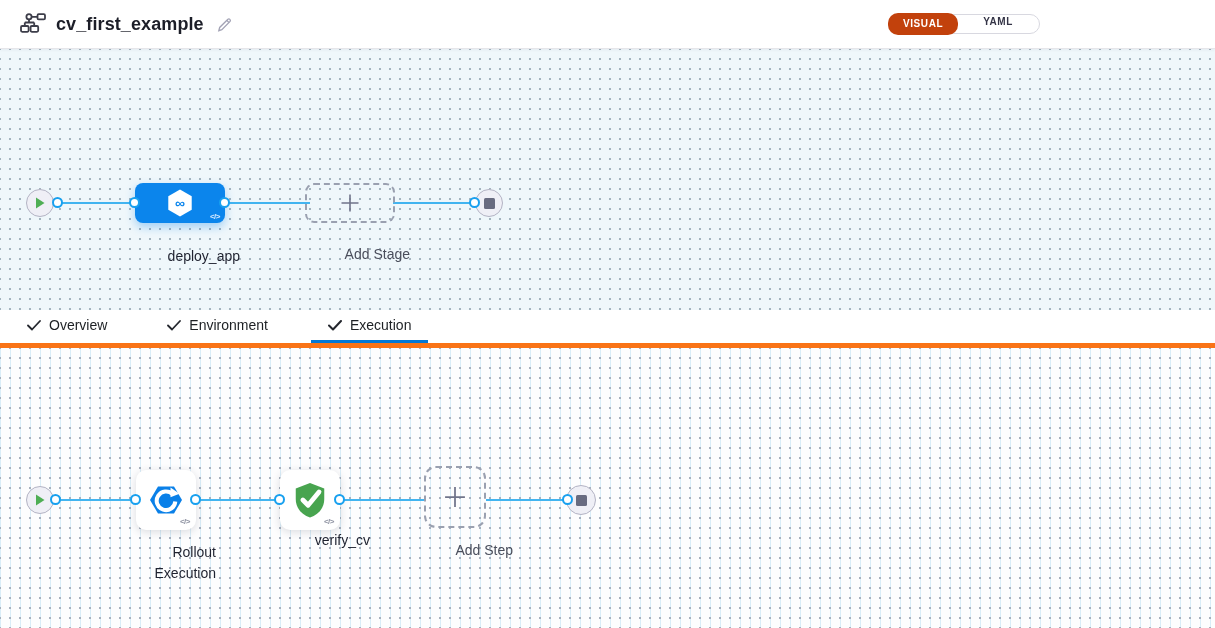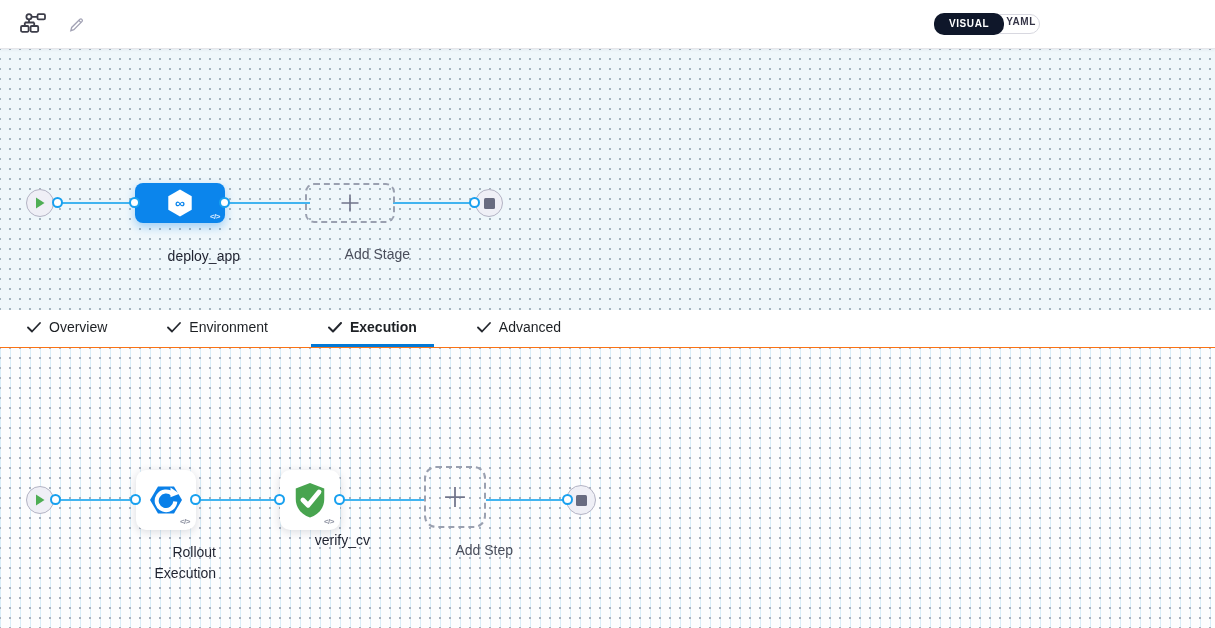--- a/index.html
+++ b/index.html
@@ -9,22 +9,22 @@
   
   .header { position:relative; height:49px; background:#ffffff;
     border-bottom:1px solid #e6e6ea; box-shadow:0 1px 3px rgba(40,41,61,.06);
     display:flex; align-items:center; padding-left:20px; z-index:10; }
   .graph-icon { margin-right:10px; display:flex; }
   .title { font-size:18px; font-weight:700; color:#1c1e28; letter-spacing:.1px; }
   .pencil { margin-left:12px; display:flex; cursor:pointer; }
   .toggle { position:absolute; right:175px; top:14px; height:20px; display:flex;
     align-items:center; border:1px solid #d8d8e0; border-radius:10px; background:#fff; }
   .toggle .seg { font-size:10px; font-weight:700; letter-spacing:.6px;
-    padding:0 3px; height:24px; line-height:20px; border-radius:10px; cursor:pointer; }
-  .toggle .seg.active { background:#0f172a; color:#fff; margin:-1px; height:22px; line-height:22px; padding:0 15px; }
+    padding:0 26px; height:24px; line-height:20px; border-radius:10px; cursor:pointer; }
+  .toggle .seg.active { background:#c2410c; color:#fff; margin:-1px; height:22px; line-height:22px; padding:0 15px; }
   .toggle .seg.inactive { color:#343446; }
 
   
   .canvas { position:relative; width:1215px; }
   .canvas.stage-canvas { height:261px; background-color:#eff7fb;
     background-image:radial-gradient(circle, #a4b4bf 0.9px, transparent 1.1px);
     background-size:10px 10px; background-position:5px 5px; }
   .canvas.step-canvas { height:280px; background-color:#fdfdfe;
     background-image:
       radial-gradient(circle, #a8b0bd 0.9px, transparent 1.1px),
@@ -52,39 +52,40 @@
 
   .card { position:absolute; width:60px; height:60px; background:#fff; border-radius:10px;
     box-shadow:0 2px 8px rgba(40,41,61,.16); display:flex; align-items:center;
     justify-content:center; z-index:2; cursor:pointer; }
 
   .node-label { position:absolute; text-align:right; font-size:14px; color:#1f2230;
     line-height:21px; z-index:2; }
   .node-label.add { color:#4a4e5c; }
 
   
-  .tabbar { height:38px; background:#fff; border-bottom:1px solid #f97316;
+  .tabbar { height:38px; background:#fff; border-bottom:5px solid #f97316;
     display:flex; align-items:stretch; padding-left:10px; position:relative; z-index:5; }
   .tab { display:flex; align-items:center; gap:8px; padding:0 17px; margin-right:26px;
     font-size:14px; color:#1d2024; cursor:pointer; border-bottom:3px solid transparent; }
-  .tab.active { font-weight:700; border-bottom:3px solid #0278d5; }
+  .tab.active { font-weight:400; border-bottom:3px solid #0278d5; }
 </style>
 </head>
 <body>
 
 <div class="header">
   <span class="graph-icon">
     <svg width="26" height="22" viewBox="0 0 26 22" fill="none" stroke="#3c3d49" stroke-width="1.8">
       <circle cx="9" cy="3.8" r="2.6"></circle>
       <rect x="17.5" y="1.2" width="7.5" height="5.2" rx="1.2"></rect>
       <path d="M11.6 3.8 H17.5 M9 6.4 V9.5 M4.8 9.5 H14.2 M4.8 9.5 V13 M14.2 9.5 V13"></path>
       <rect x="1" y="13" width="7.6" height="5.8" rx="1.2"></rect>
       <rect x="10.6" y="13" width="7.6" height="5.8" rx="1.2"></rect>
     </svg>
   </span>
+  <span class="title">cv_first_example</span>
   <span class="pencil">
     <svg width="17" height="17" viewBox="0 0 18 18" fill="none" stroke="#a3a3b5" stroke-width="1.4">
       <path d="M3 15.5 L3.9 12.1 L12.6 3.4 A1.65 1.65 0 0 1 14.9 5.7 L6.2 14.4 Z"></path>
       <line x1="11.4" y1="4.6" x2="13.7" y2="6.9"></line>
     </svg>
   </span>
   <div class="toggle">
     <span class="seg active">VISUAL</span>
     <span class="seg inactive">YAML</span>
   </div>
@@ -140,26 +141,20 @@
       <path d="M1 5.5 L5 9.5 L13 1" stroke="#24272e" stroke-width="1.8" fill="none" stroke-linecap="round" stroke-linejoin="round"></path>
       </svg>
     <span>Environment</span>
   </div>
   <div class="tab active">
     <svg width="14" height="11" viewBox="0 0 14 11">
       <path d="M1 5.5 L5 9.5 L13 1" stroke="#24272e" stroke-width="2" fill="none" stroke-linecap="round" stroke-linejoin="round"></path>
       </svg>
     <span>Execution</span>
   </div>
-  <div class="tab">
-    <svg width="14" height="11" viewBox="0 0 14 11">
-      <path d="M1 5.5 L5 9.5 L13 1" stroke="#24272e" stroke-width="1.8" fill="none" stroke-linecap="round" stroke-linejoin="round"></path>
-      </svg>
-    <span>Advanced</span>
-  </div>
 </div>
 
 <div class="canvas step-canvas">
   <div class="edge" style="left:40px;  top:151px; width:96px;"></div>
   <div class="edge" style="left:196px; top:151px; width:84px;"></div>
   <div class="edge" style="left:340px; top:151px; width:84px;"></div>
   <div class="edge" style="left:486px; top:151px; width:82px;"></div>
 
   <div class="terminal" style="left:26px; top:138px;">
     <svg width="10" height="12" viewBox="0 0 10 12">

